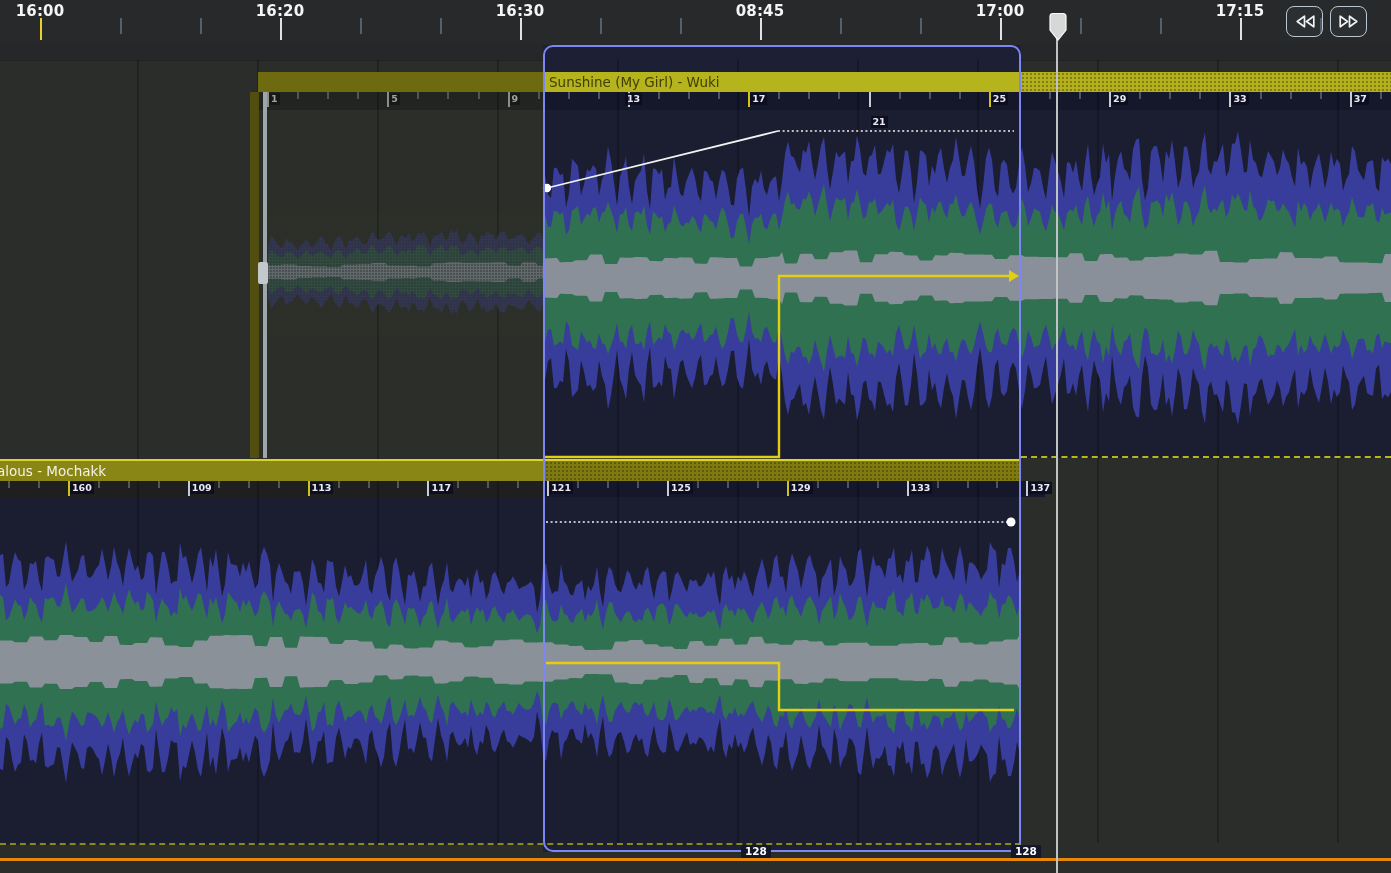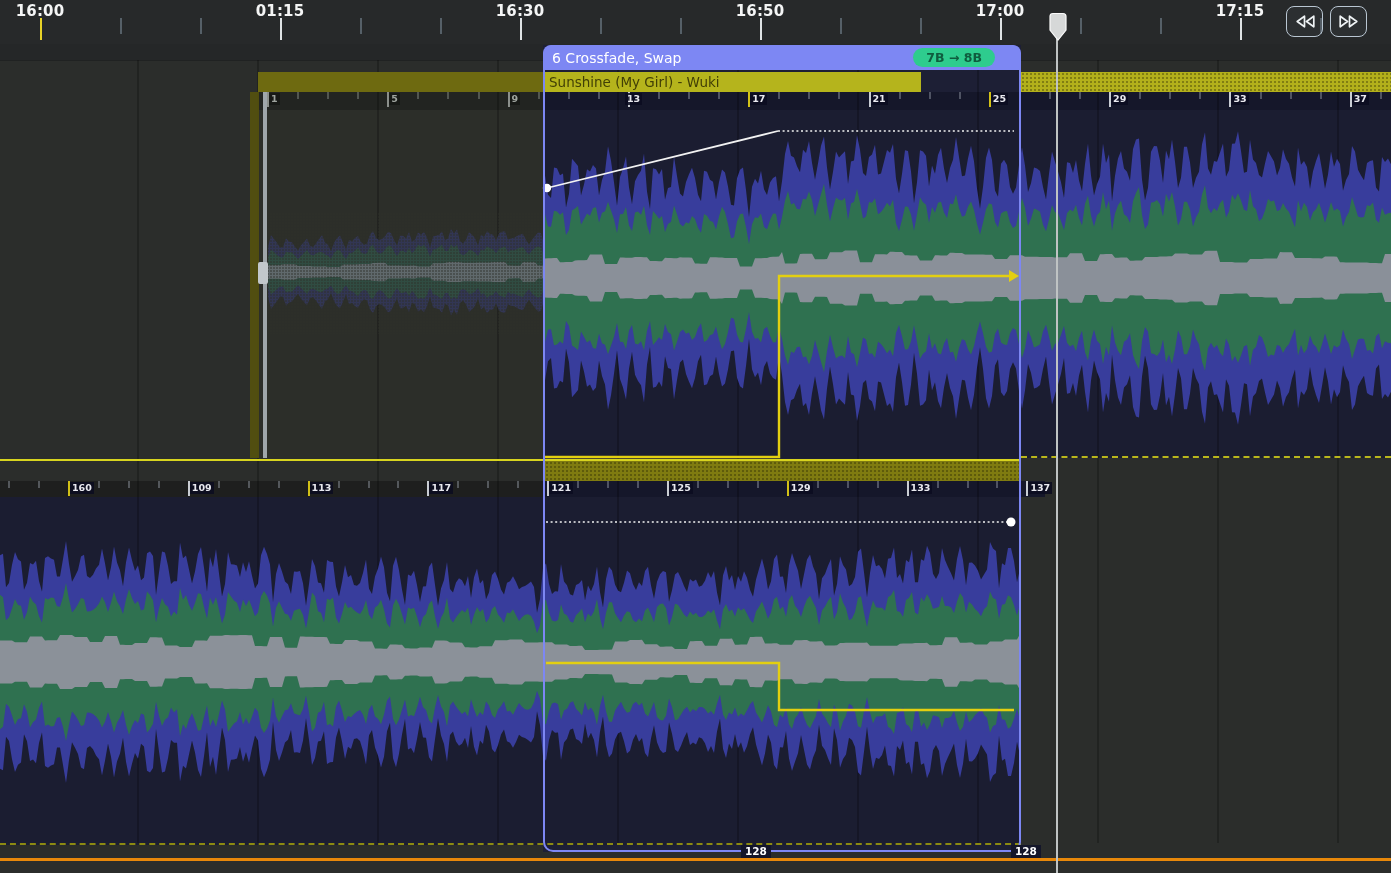--- a/index.html
+++ b/index.html
@@ -47,29 +47,29 @@
 </head>
 <body>
 
 <div id="app">
 
   <div id="overview">
       <div class="tl-label" style="left: 40px;">16:00</div>
       <div class="tl-tick" style="left: 40px; height: 22px; background: rgb(232, 210, 39);"></div>
       <div class="tl-tick" style="left: 120px; height: 16px; background: rgb(86, 96, 104);"></div>
       <div class="tl-tick" style="left: 200px; height: 16px; background: rgb(86, 96, 104);"></div>
-      <div class="tl-label" style="left: 280px;">01:15</div>
+      <div class="tl-label" style="left: 280px;">16:20</div>
       <div class="tl-tick" style="left: 280px; height: 22px; background: rgb(223, 227, 229);"></div>
       <div class="tl-tick" style="left: 360px; height: 16px; background: rgb(86, 96, 104);"></div>
       <div class="tl-tick" style="left: 440px; height: 16px; background: rgb(86, 96, 104);"></div>
       <div class="tl-label" style="left: 520px;">16:30</div>
       <div class="tl-tick" style="left: 520px; height: 22px; background: rgb(223, 227, 229);"></div>
       <div class="tl-tick" style="left: 600px; height: 16px; background: rgb(86, 96, 104);"></div>
       <div class="tl-tick" style="left: 680px; height: 16px; background: rgb(86, 96, 104);"></div>
-      <div class="tl-label" style="left: 760px;">16:50</div>
+      <div class="tl-label" style="left: 760px;">08:45</div>
       <div class="tl-tick" style="left: 760px; height: 22px; background: rgb(223, 227, 229);"></div>
       <div class="tl-tick" style="left: 840px; height: 16px; background: rgb(86, 96, 104);"></div>
       <div class="tl-tick" style="left: 920px; height: 16px; background: rgb(86, 96, 104);"></div>
       <div class="tl-label" style="left: 1000px;">17:00</div>
       <div class="tl-tick" style="left: 1000px; height: 22px; background: rgb(223, 227, 229);"></div>
       <div class="tl-tick" style="left: 1080px; height: 16px; background: rgb(86, 96, 104);"></div>
       <div class="tl-tick" style="left: 1160px; height: 16px; background: rgb(86, 96, 104);"></div>
       <div class="tl-label" style="left: 1240px;">17:15</div>
       <div class="tl-tick" style="left: 1240px; height: 22px; background: rgb(223, 227, 229);"></div>
       <div class="tl-tick" style="left: 1320px; height: 16px; background: rgb(86, 96, 104);"></div>
@@ -105,25 +105,28 @@
       <div class="gridline" style="left: 617px;"></div>
       <div class="gridline" style="left: 737px;"></div>
       <div class="gridline" style="left: 857px;"></div>
       <div class="gridline" style="left: 977px;"></div>
       <div class="gridline" style="left: 1097px;"></div>
       <div class="gridline" style="left: 1217px;"></div>
       <div class="gridline" style="left: 1337px;"></div>
     </div>
 
   <div class="bar" style="left:258px;top:72px;width:287px;background:#6e6a10;"></div>
-  <div class="bar" style="left:545px;top:72px;width:376px;background:#b5b41c;">
+  <div class="bar" style="left:545px;top:72px;width:512px;background:#b5b41c;">
     <span class="bar-text" style="color:#413f06;">Sunshine (My Girl) - Wuki</span>
   </div>
   <div class="bar dots-yellow" style="left:1021px;top:72px;width:370px;"></div>
 
+  <div class="bar" style="left:0;top:461px;width:545px;background:#8a8615;">
+    <span class="bar-text" style="color:#f3f1e3;margin-left:-7px;">alous - Mochakk</span>
+  </div>
   <div class="bar dots-olive" style="left:545px;top:461px;width:476px;"></div>
   <div class="yellow-top-edge"></div>
   <div class="dash-yellow-right"></div>
   <div class="olive-dash-bottom"></div>
 
   <div class="ruler" id="ruler-top" style="left:0;top:92px;width:1391px;height:18px;">
       <div class="beat-tick" style="left: 267px; height: 15px; background: rgb(139, 143, 139);"></div>
       <div class="beat-label" style="left: 269px; color: rgb(159, 164, 159); background: rgba(15, 16, 14, 0.55);">1</div>
       <div class="beat-tick" style="left: 297.1px; height: 7px; background: rgba(130, 135, 128, 0.5);"></div>
       <div class="beat-tick" style="left: 327.1px; height: 7px; background: rgba(130, 135, 128, 0.5);"></div>
@@ -142,21 +145,21 @@
       <div class="beat-label" style="left: 625px; color: rgb(233, 233, 239); background: rgba(10, 12, 32, 0.85);">13</div>
       <div class="beat-tick" style="left: 658px; height: 7px; background: rgba(150, 158, 168, 0.45);"></div>
       <div class="beat-tick" style="left: 688px; height: 7px; background: rgba(150, 158, 168, 0.45);"></div>
       <div class="beat-tick" style="left: 718.1px; height: 7px; background: rgba(150, 158, 168, 0.45);"></div>
       <div class="beat-tick" style="left: 748.2px; height: 15px; background: rgb(210, 193, 23);"></div>
       <div class="beat-label" style="left: 750.2px; color: rgb(233, 233, 239); background: rgba(10, 12, 32, 0.85);">17</div>
       <div class="beat-tick" style="left: 778.3px; height: 7px; background: rgba(150, 158, 168, 0.45);"></div>
       <div class="beat-tick" style="left: 808.4px; height: 7px; background: rgba(150, 158, 168, 0.45);"></div>
       <div class="beat-tick" style="left: 838.4px; height: 7px; background: rgba(150, 158, 168, 0.45);"></div>
       <div class="beat-tick" style="left: 868.5px; height: 15px; background: rgb(201, 205, 211);"></div>
-      <div class="beat-label" style="left: 870.5px; color: rgb(233, 233, 239); background: rgba(10, 12, 32, 0.85);">21</div>
+      <div class="beat-label" style="left: 870.5px; color: rgb(233, 233, 239); background: rgba(10, 12, 32, 0.85); margin-top: 23px;">21</div>
       <div class="beat-tick" style="left: 898.6px; height: 7px; background: rgba(150, 158, 168, 0.45);"></div>
       <div class="beat-tick" style="left: 928.6px; height: 7px; background: rgba(150, 158, 168, 0.45);"></div>
       <div class="beat-tick" style="left: 958.7px; height: 7px; background: rgba(150, 158, 168, 0.45);"></div>
       <div class="beat-tick" style="left: 988.8px; height: 15px; background: rgb(210, 193, 23);"></div>
       <div class="beat-label" style="left: 990.8px; color: rgb(233, 233, 239); background: rgba(10, 12, 32, 0.85);">25</div>
       <div class="beat-tick" style="left: 1018.9px; height: 7px; background: rgba(150, 158, 168, 0.45);"></div>
       <div class="beat-tick" style="left: 1048.9px; height: 7px; background: rgba(150, 158, 168, 0.45);"></div>
       <div class="beat-tick" style="left: 1079px; height: 7px; background: rgba(150, 158, 168, 0.45);"></div>
       <div class="beat-tick" style="left: 1109.1px; height: 15px; background: rgb(201, 205, 211);"></div>
       <div class="beat-label" style="left: 1111.1px; color: rgb(233, 233, 239); background: rgba(10, 12, 32, 0.85);">29</div>
@@ -240,24 +243,20 @@
       <path d="M778,131 L1014,131" stroke="#f2f2f2" stroke-width="1.6" stroke-dasharray="2 2.6" fill="none"></path>
       <circle cx="547" cy="188" r="4.2" fill="#ffffff"></circle>
       <path d="M545,457 L779,457 L779,276 L1010,276" stroke="#e3cf10" stroke-width="2.4" fill="none"></path>
       <path d="M1009,270 L1019,276 L1009,282 Z" fill="#e3cf10"></path>
       <path d="M546,663 L779,663 L779,710 L1014,710" stroke="#e3cf10" stroke-width="2.4" fill="none"></path>
       <path d="M546,522 L1010,522" stroke="#f2f2f2" stroke-width="1.6" stroke-dasharray="2 2.6" fill="none"></path>
       <circle cx="1011" cy="522" r="4.5" fill="#ffffff"></circle>
     </svg>
 
   <div id="transition-box"></div>
-  <div id="transition-header">
-    <span id="transition-title">6 Crossfade, Swap</span>
-    <span id="key-badge">7B → 8B</span>
-  </div>
 
   <div class="chip" style="left:741px;">128</div>
   <div class="chip" style="left:1011px;">128</div>
 
   <div class="orange-line"></div>
 
   <div id="playhead-line"></div>
   <svg id="playhead-marker" width="24" height="32">
     <path d="M4,5.5 Q4,2.5 7,2.5 L17,2.5 Q20,2.5 20,5.5 L20,19 L12,29 L4,19 Z" fill="#d6d8d8" stroke="#fbfbfb" stroke-width="1.2"></path>
   </svg>

